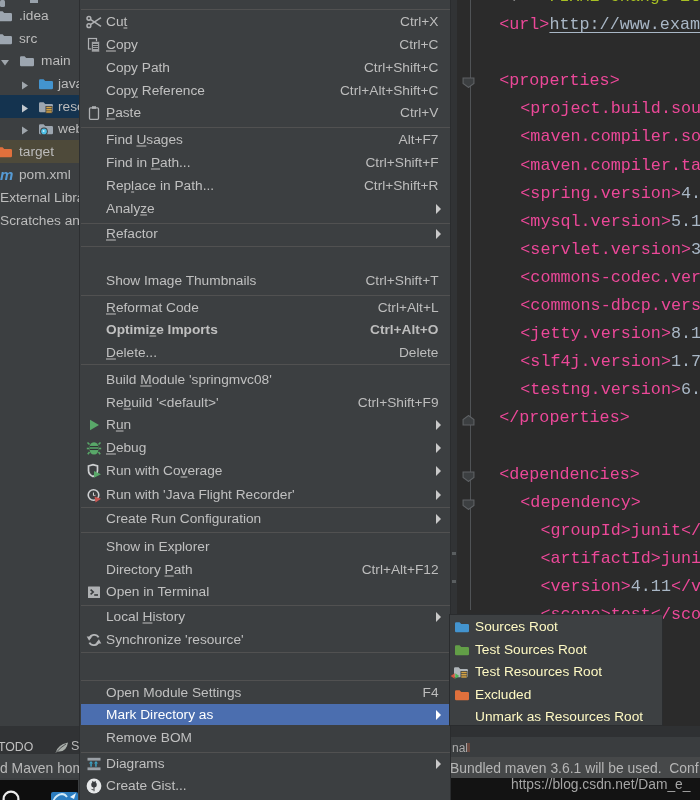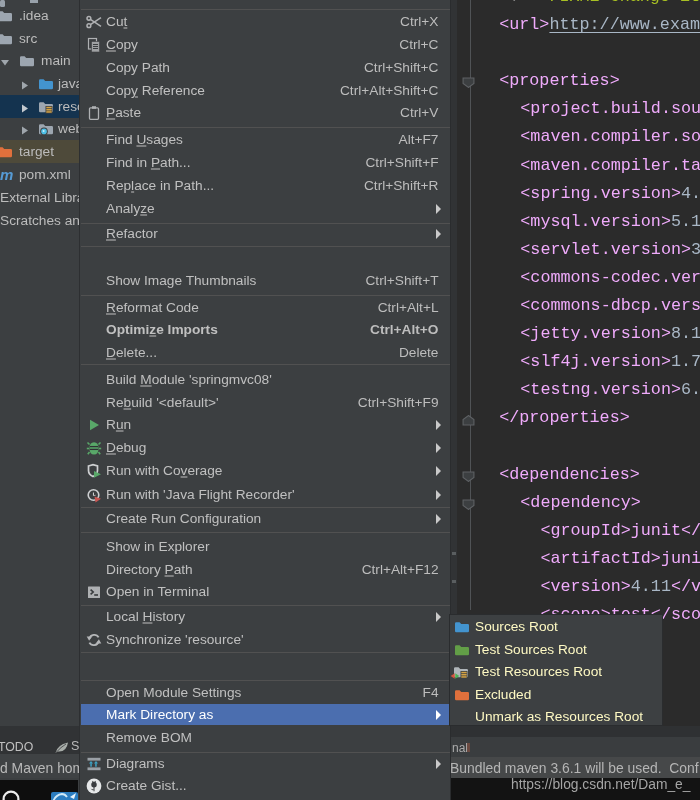--- a/index.html
+++ b/index.html
@@ -3,21 +3,21 @@
 <meta charset="utf-8">
 <style>
   html,body{margin:0;padding:0;}
   body{width:700px;height:800px;overflow:hidden;background:#3c3f41;
        font-family:"Liberation Sans", sans-serif;position:relative;}
   .abs{position:absolute;}
   #stage{position:absolute;left:0;top:0;width:700px;height:800px;overflow:hidden;}
   #editor{left:450px;top:0;width:250px;height:726px;background:#2b2b2b;overflow:hidden;}
   .code{position:absolute;white-space:pre;font-family:"Liberation Mono",monospace;
         font-size:16.74px;line-height:28px;height:28px;color:#a9b7c6;}
-  .tag{color:#f0abfc;}
+  .tag{color:#ec4899;}
   .cmt{color:#808080;}
   .todo{color:#a8c023;}
   .lnk{text-decoration:underline;text-underline-offset:3px;}
   #menu{left:79px;top:0;width:371.5px;height:800px;background:#3c3f41;
         border-left:1px solid #2d2f31;border-right:1px solid #2a2c2e;box-sizing:border-box;}
   .mi{position:absolute;left:1px;width:368.5px;height:23px;font-size:13.7px;color:#c0c0c0;}
   .mi .lbl{position:absolute;left:25px;top:calc(50% - 1px);transform:translateY(-50%);white-space:pre;}
   .mi .sc{position:absolute;right:11px;top:calc(50% - 1px);transform:translateY(-50%);color:#bdbdbd;}
   .mi .ar{position:absolute;right:9px;top:50%;margin-top:-5px;width:0;height:0;
           border-left:5.5px solid #c9c9c9;border-top:5px solid transparent;border-bottom:5px solid transparent;}

